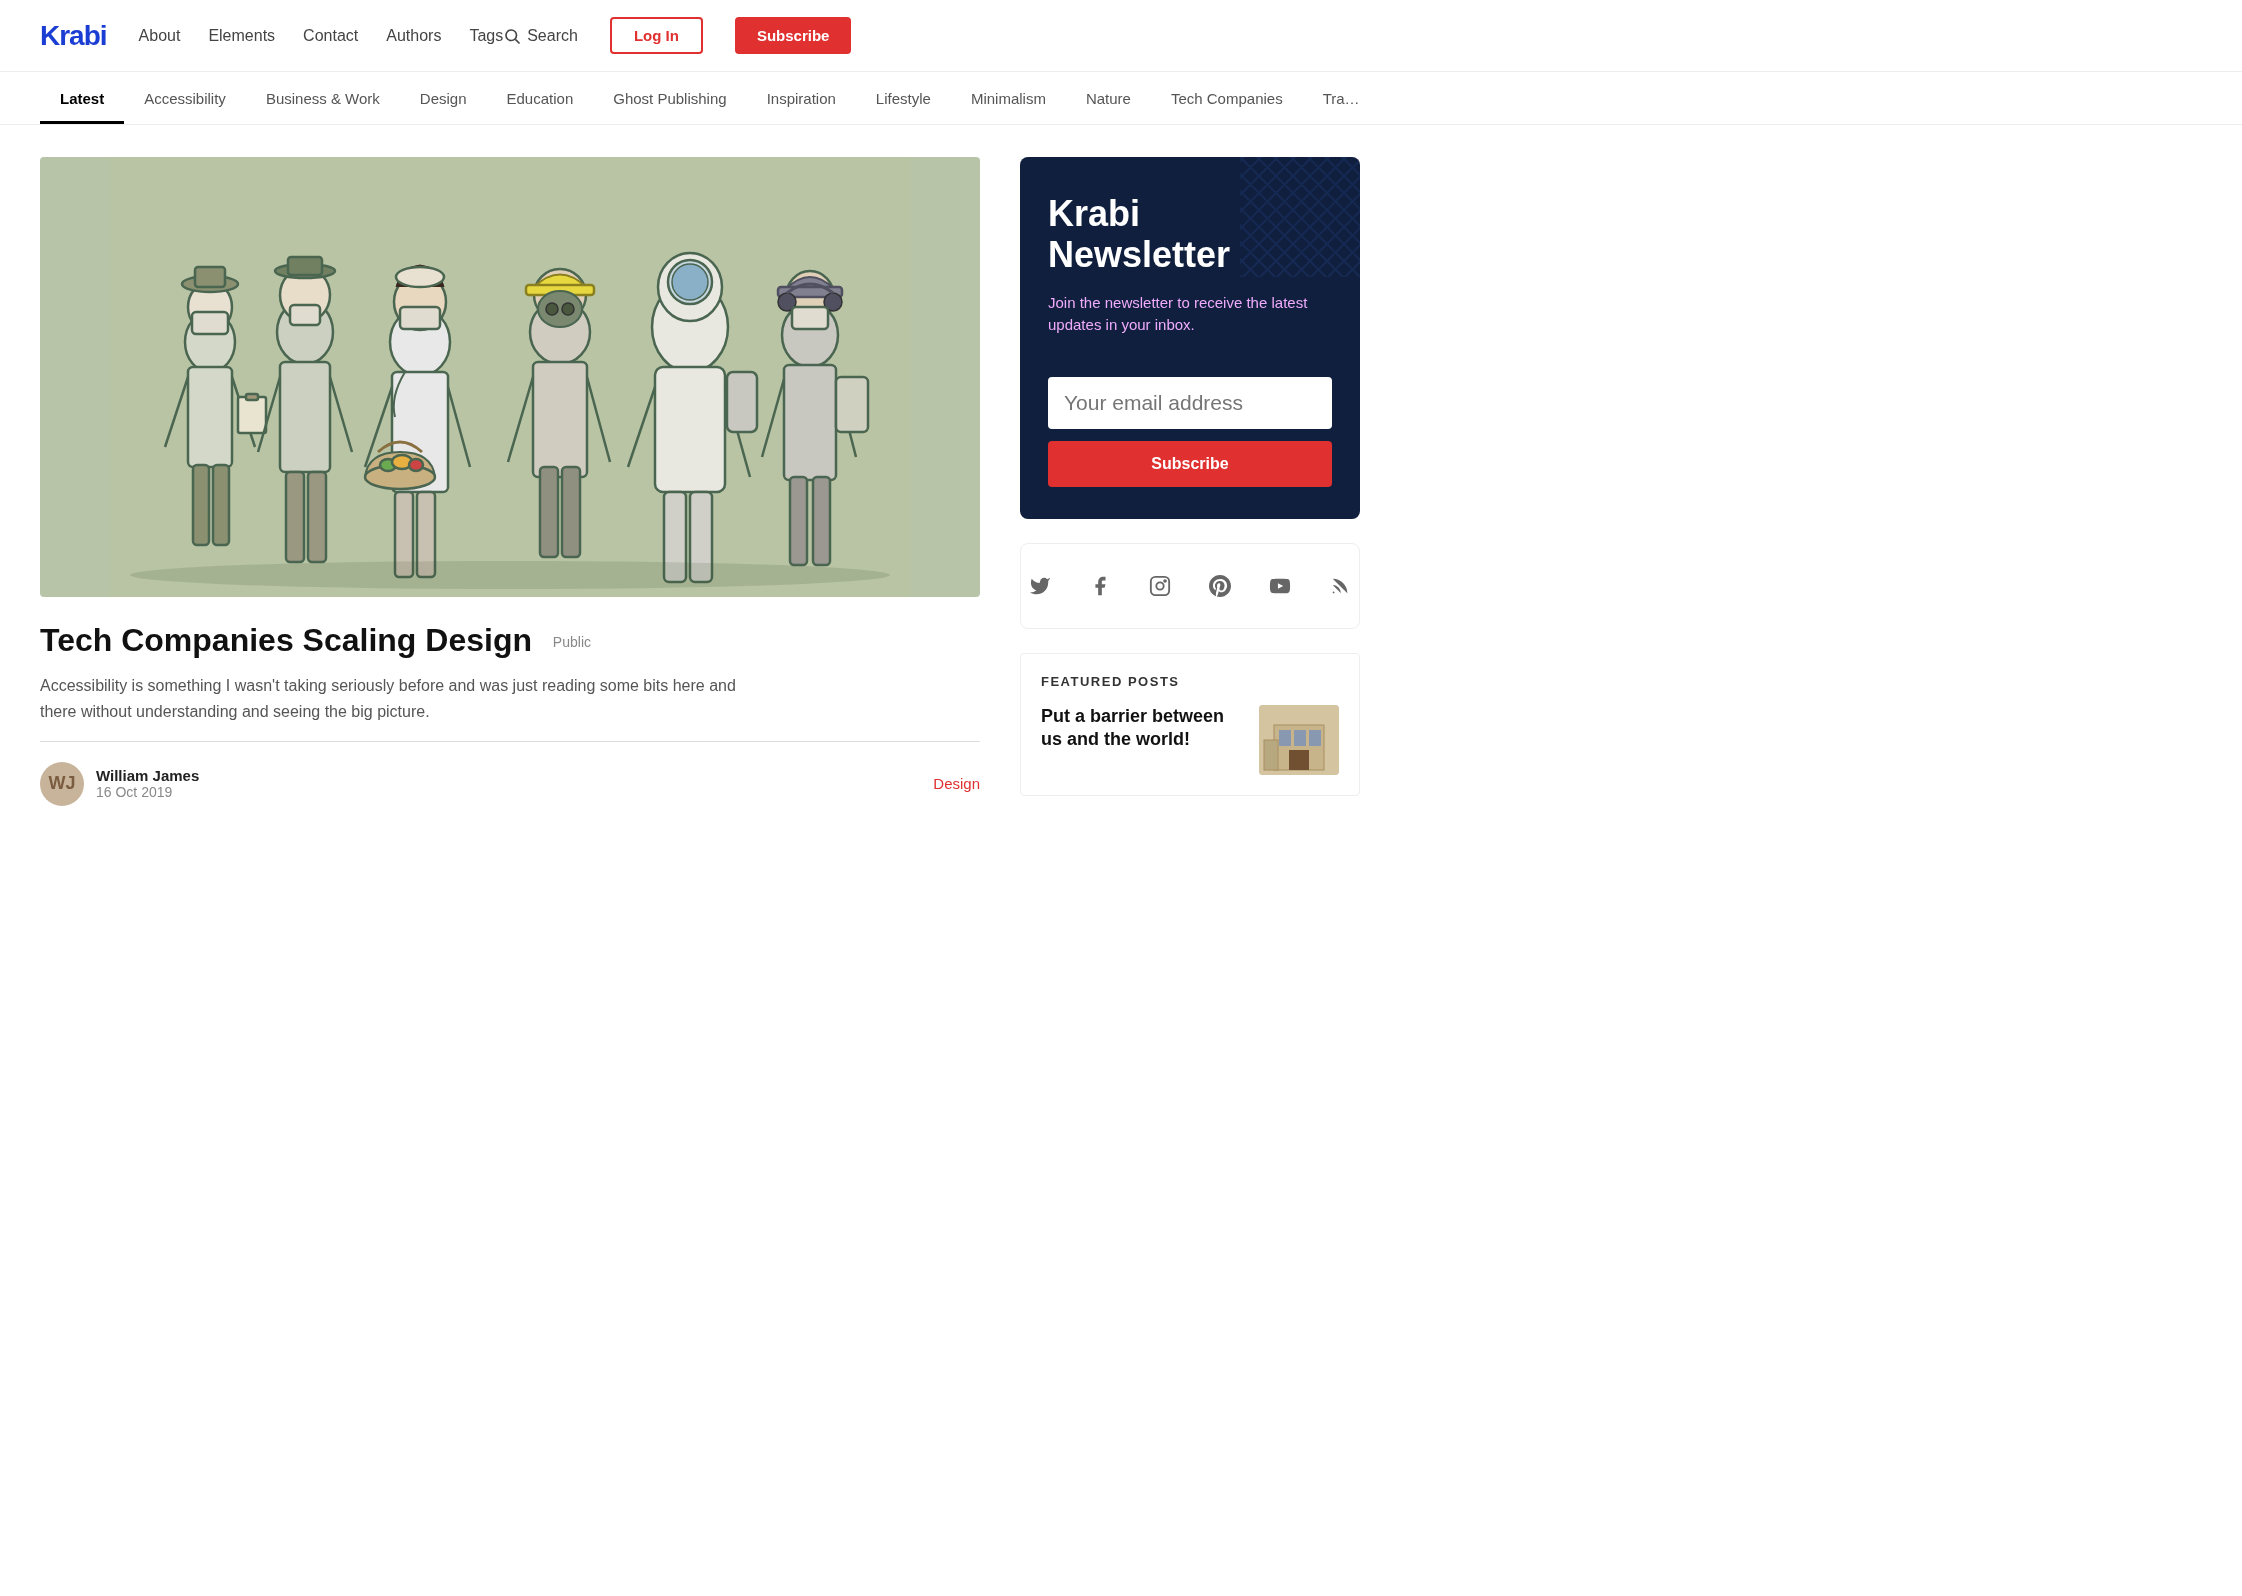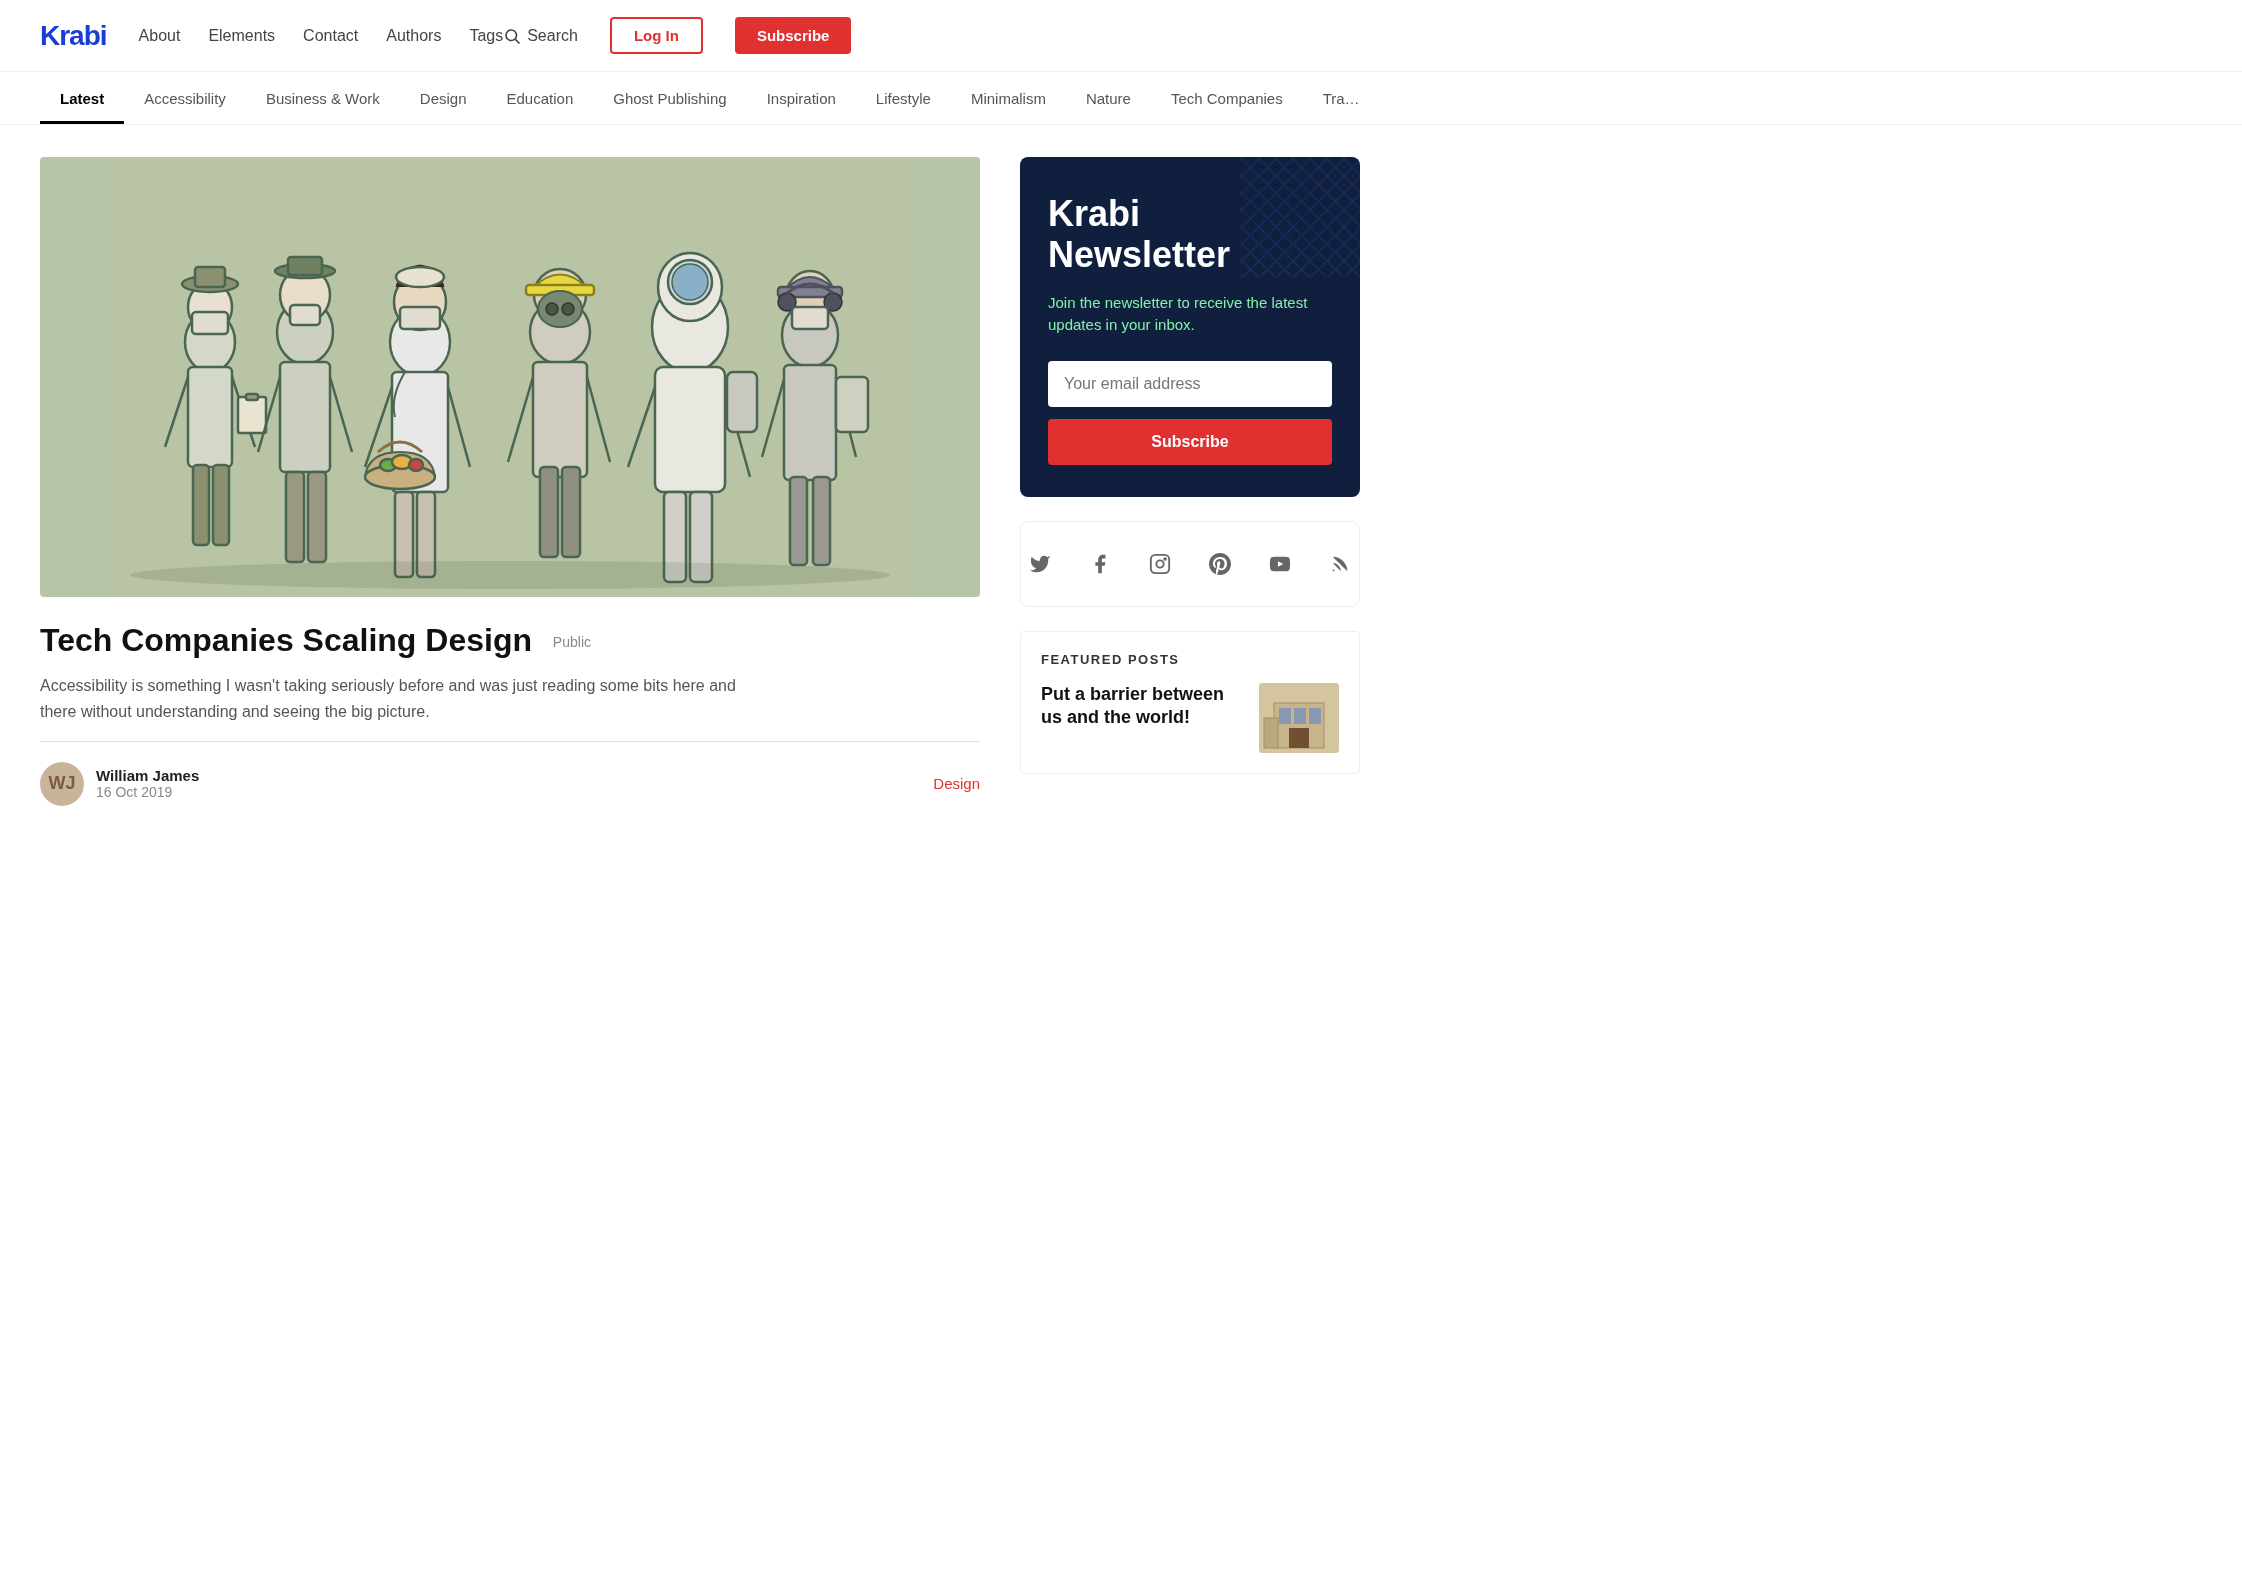--- a/index.html
+++ b/index.html
@@ -188,30 +188,30 @@
       margin-bottom: 24px;
     }
     .newsletter-title {
       font-size: 36px;
       font-weight: 800;
       line-height: 1.15;
       margin-bottom: 16px;
     }
     .newsletter-desc {
       font-size: 15px;
-      color: #86efac;
-      margin-bottom: 24px;
+      color: #f0abfc;
+      margin-bottom: 40px;
       line-height: 1.5;
     }
     .newsletter-input {
       width: 100%;
       padding: 14px 16px;
       border: none;
       border-radius: 4px;
-      font-size: 16px;
+      font-size: 21px;
       color: #666;
       margin-bottom: 12px;
       outline: none;
     }
     .newsletter-subscribe-btn {
       width: 100%;
       padding: 14px;
       background: #e03030;
       color: #fff;
       border: none;

